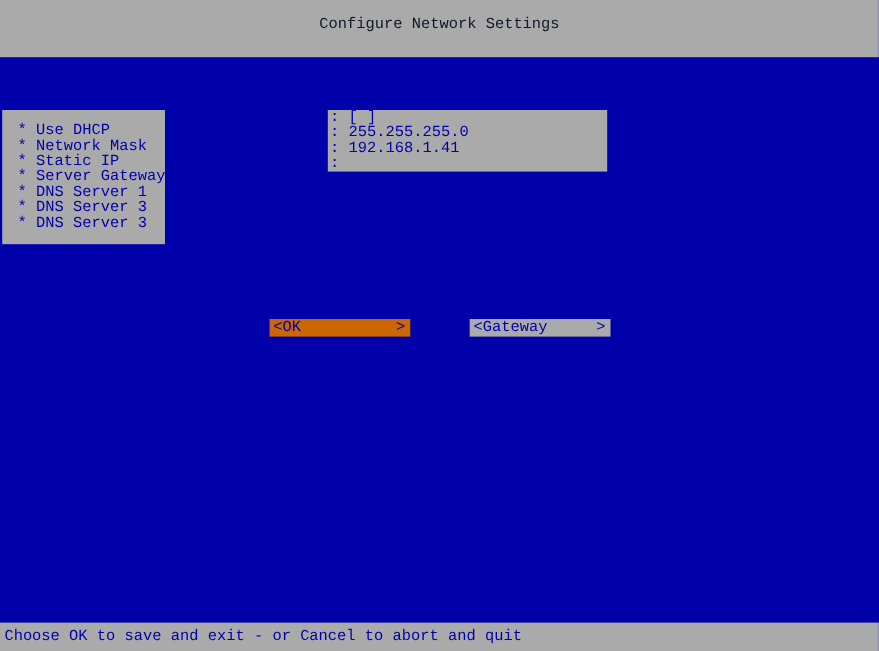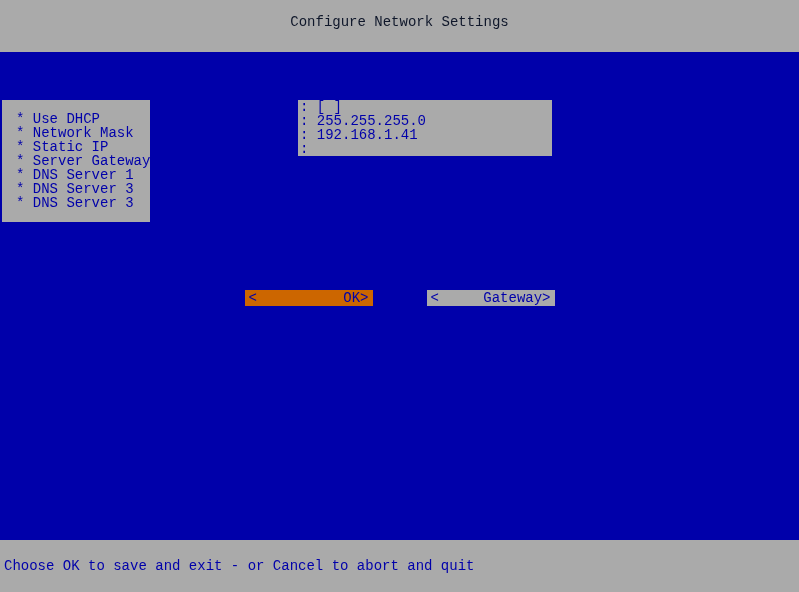--- a/index.html
+++ b/index.html
@@ -92,33 +92,33 @@
     }
     .btn-cancel {
       background: #aaaaaa;
       color: #0000aa;
     }
     .btn-left {
       flex: 0 0 auto;
     }
     .btn-text {
       flex: 1;
-      text-align: right;
+      text-align: left;
     }
     .btn-right {
       flex: 0 0 auto;
     }
     .footer {
       position: absolute;
       bottom: 0;
       left: 0;
       width: 100%;
       background: #aaaaaa;
       color: #0000aa;
-      padding: 19px 4px;
+      padding: 6px 4px;
       line-height: 14px;
     }
   </style>
 </head>
 <body>
 
 <div class="title-bar">
   <span class="title-text">Configure Network Settings</span>
 </div>
 

